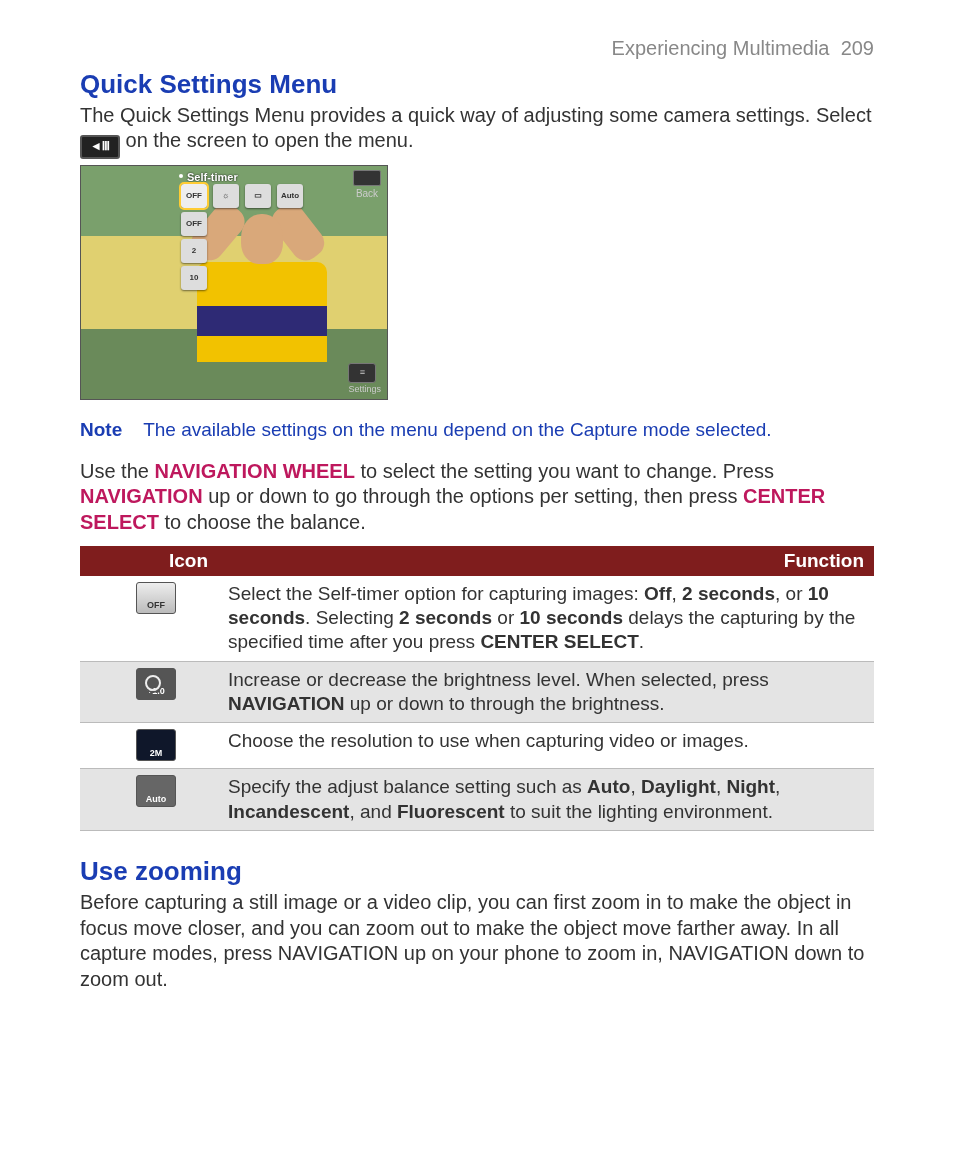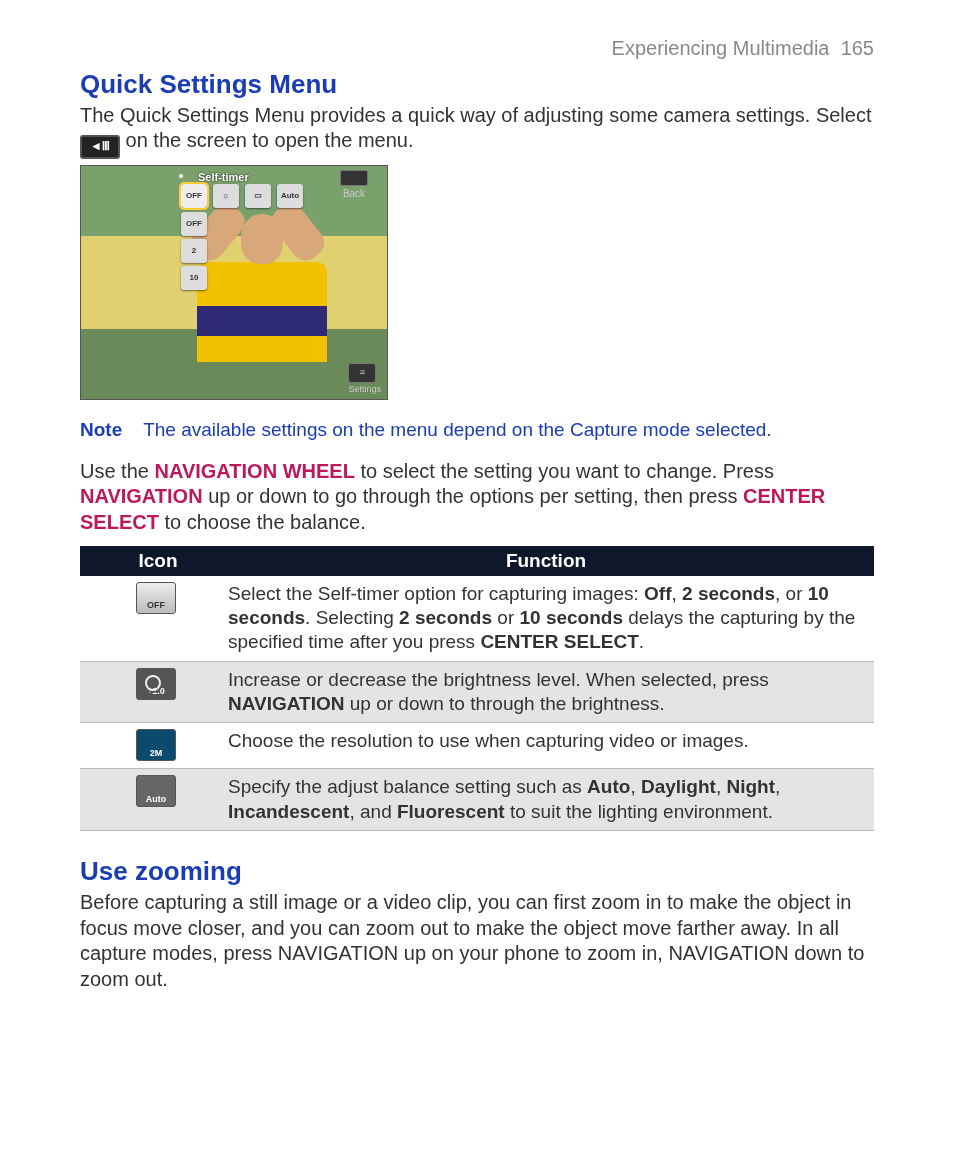--- a/index.html
+++ b/index.html
@@ -40,21 +40,21 @@
   }
   .screenshot {
     width: 306px; height: 233px;
     border: 1px solid #555;
     margin: 6px 0 18px 0;
     position: relative;
     overflow: hidden;
     background: linear-gradient(#7aa06c 0 30%, #e0d070 30% 70%, #6a8a5a 70% 100%);
   }
   .screenshot .top-label {
-    position: absolute; top: 4px; left: 117px;
+    position: absolute; top: 4px; left: 106px;
     color: #fff; font-size: 11px; font-weight: bold;
     text-shadow: 0 0 2px #000;
   }
   .screenshot .dot {
     position: absolute; top: 8px; left: 98px; width:4px;height:4px;background:#fff;border-radius:50%;
   }
   .screenshot .topbar {
     position: absolute; top: 18px; left: 100px;
     display: flex; gap: 6px;
   }
@@ -65,21 +65,21 @@
     border-radius: 3px;
     box-shadow: 0 1px 2px rgba(0,0,0,.5);
     font-size: 8px; display:flex;align-items:center;justify-content:center;color:#333;font-weight:bold;
   }
   .screenshot .topbar .ibox.sel { outline:2px solid #ffcc33; background:#eee;}
   .screenshot .sidebar {
     position: absolute; top: 46px; left: 100px;
     display:flex; flex-direction:column; gap:3px;
   }
   .screenshot .rightbar {
-    position:absolute; right:19px; top:4px; color:#ccc; font-size:10px; text-align:center;
+    position:absolute; right:6px; top:4px; color:#ccc; font-size:10px; text-align:center;
   }
   .screenshot .rightbar .btn {
     width:26px;height:14px;border:1px solid #777;border-radius:2px;margin-bottom:2px;background:#333;
   }
   .screenshot .settings {
     position:absolute; right:6px; bottom:4px; text-align:center;color:#ccc;font-size:9px;
   }
   .screenshot .settings .btn {
     width:26px;height:18px;border:1px solid #777;border-radius:3px;background:#333;margin-bottom:1px;
     display:flex;align-items:center;justify-content:center;
@@ -99,23 +99,23 @@
   .note-row { margin: 4px 0 16px 0; color:#1a3db3; font-size:19px;}
   .note-row b { font-weight:700; margin-right:16px;}
   .instr b { font-weight:700; color:#be185d;}
   table.func {
     width: 100%;
     border-collapse: collapse;
     margin: 10px 0 24px 0;
     font-size: 19px;
   }
   table.func thead th {
-    background: #0f172a;
+    background: #7f1d1d;
     color: #fff;
-    text-align: center;
+    text-align: right;
     font-weight: 700;
     padding: 3px 10px;
   }
   table.func thead th:first-child { width: 100px; padding-left:28px;}
   table.func tbody tr:nth-child(even) td { background: #e4e4e4; }
   table.func td {
     padding: 6px 10px;
     vertical-align: top;
     border-bottom: 1px solid #bbb;
   }
@@ -124,28 +124,28 @@
   .cell-icon {
     display:inline-block;width:40px;height:32px;background:#888;border:1px solid #555;border-radius:3px;
     color:#fff;font-size:9px;display:inline-flex;align-items:flex-end;justify-content:center;font-weight:bold;
     padding-bottom:1px;box-sizing:border-box;position:relative;
   }
   .cell-icon.timer{background:linear-gradient(#eee,#bbb);color:#333;}
   .cell-icon.bright{background:#555;}
   .cell-icon.bright::before{content:"";position:absolute;left:8px;top:6px;width:12px;height:12px;border-radius:50%;border:2px solid #eee;box-shadow:0 0 0 2px #555;}
   .cell-icon.template{background:#666;}
   .cell-icon.template::before{content:"";position:absolute;left:7px;top:6px;width:22px;height:16px;border:2px solid #ddd;}
-  .cell-icon.res{background:#0c4a6e;}
+  .cell-icon.res{background:#0f172a;}
   .cell-icon.wb{background:#666;}
 </style>
 </head>
 <body>
 
 <div class="pageheader">
-  <span>Experiencing Multimedia</span>&nbsp;&nbsp;<span>165</span>
+  <span>Experiencing Multimedia</span>&nbsp;&nbsp;<span>209</span>
 </div>
 
 <h2>Quick Settings Menu</h2>
 <p>
   <span>The Quick Settings Menu provides a quick way of adjusting some camera settings. Select </span>
   <span class="inline-icon">◄Ⅲ</span>
   <span> on the screen to open the menu.</span>
 </p>
 
 <div class="screenshot">

